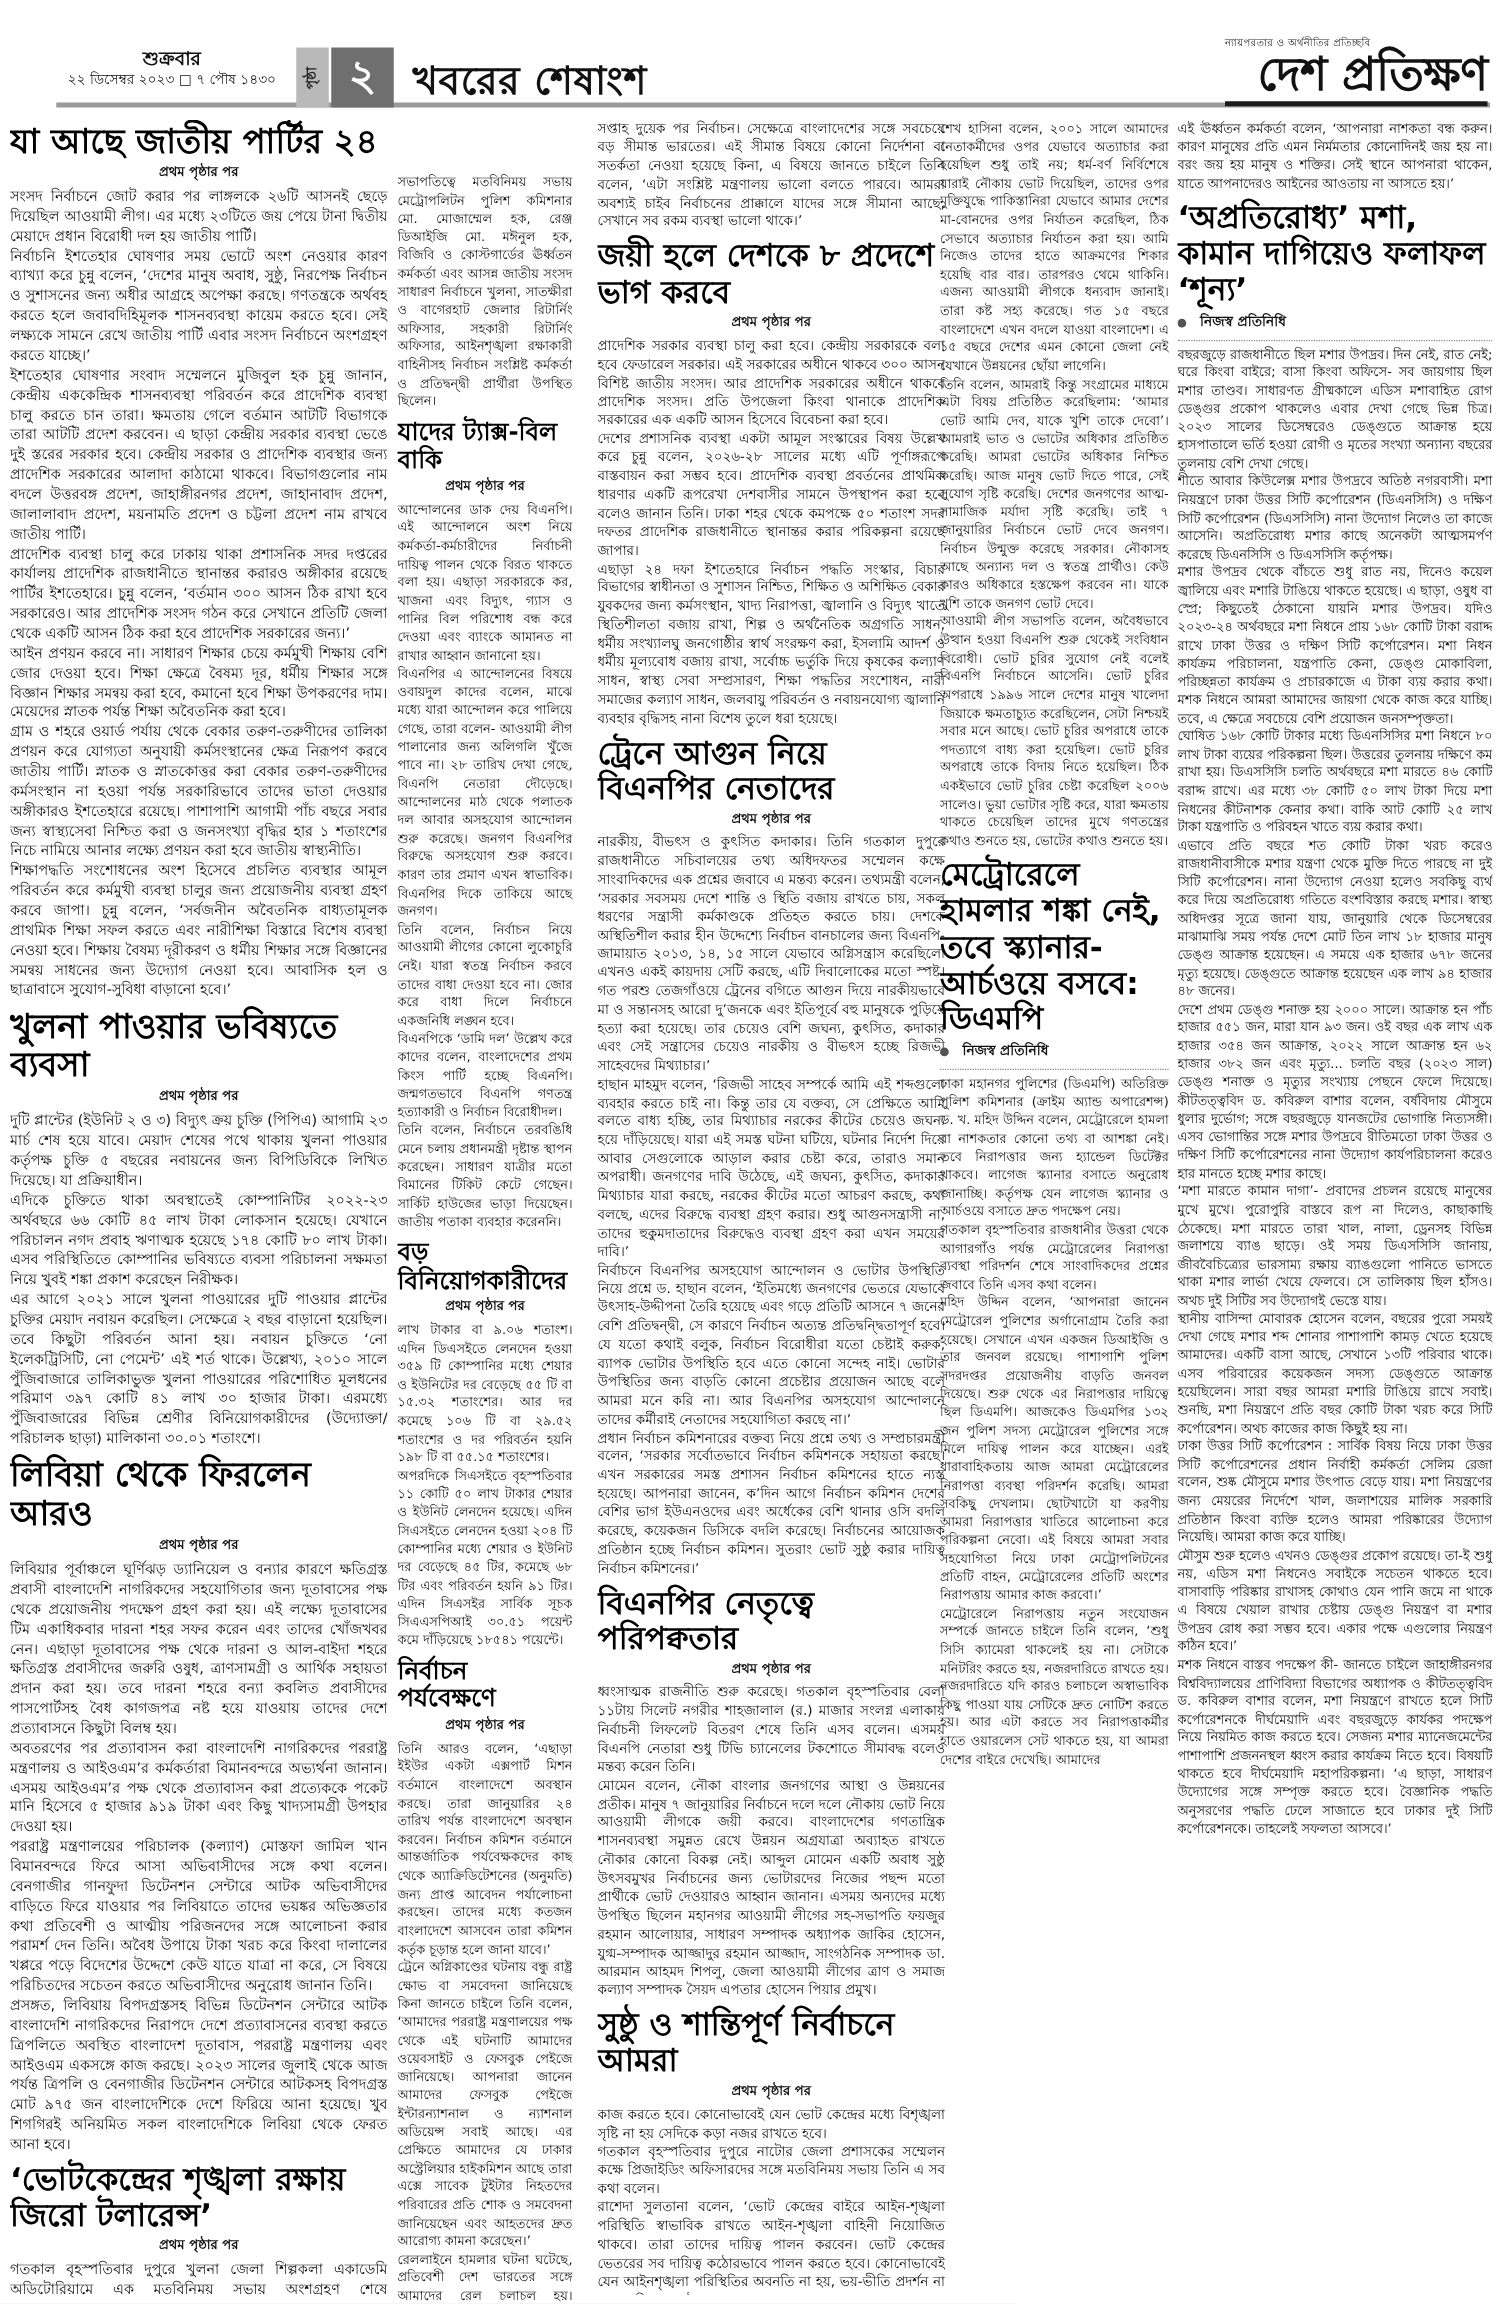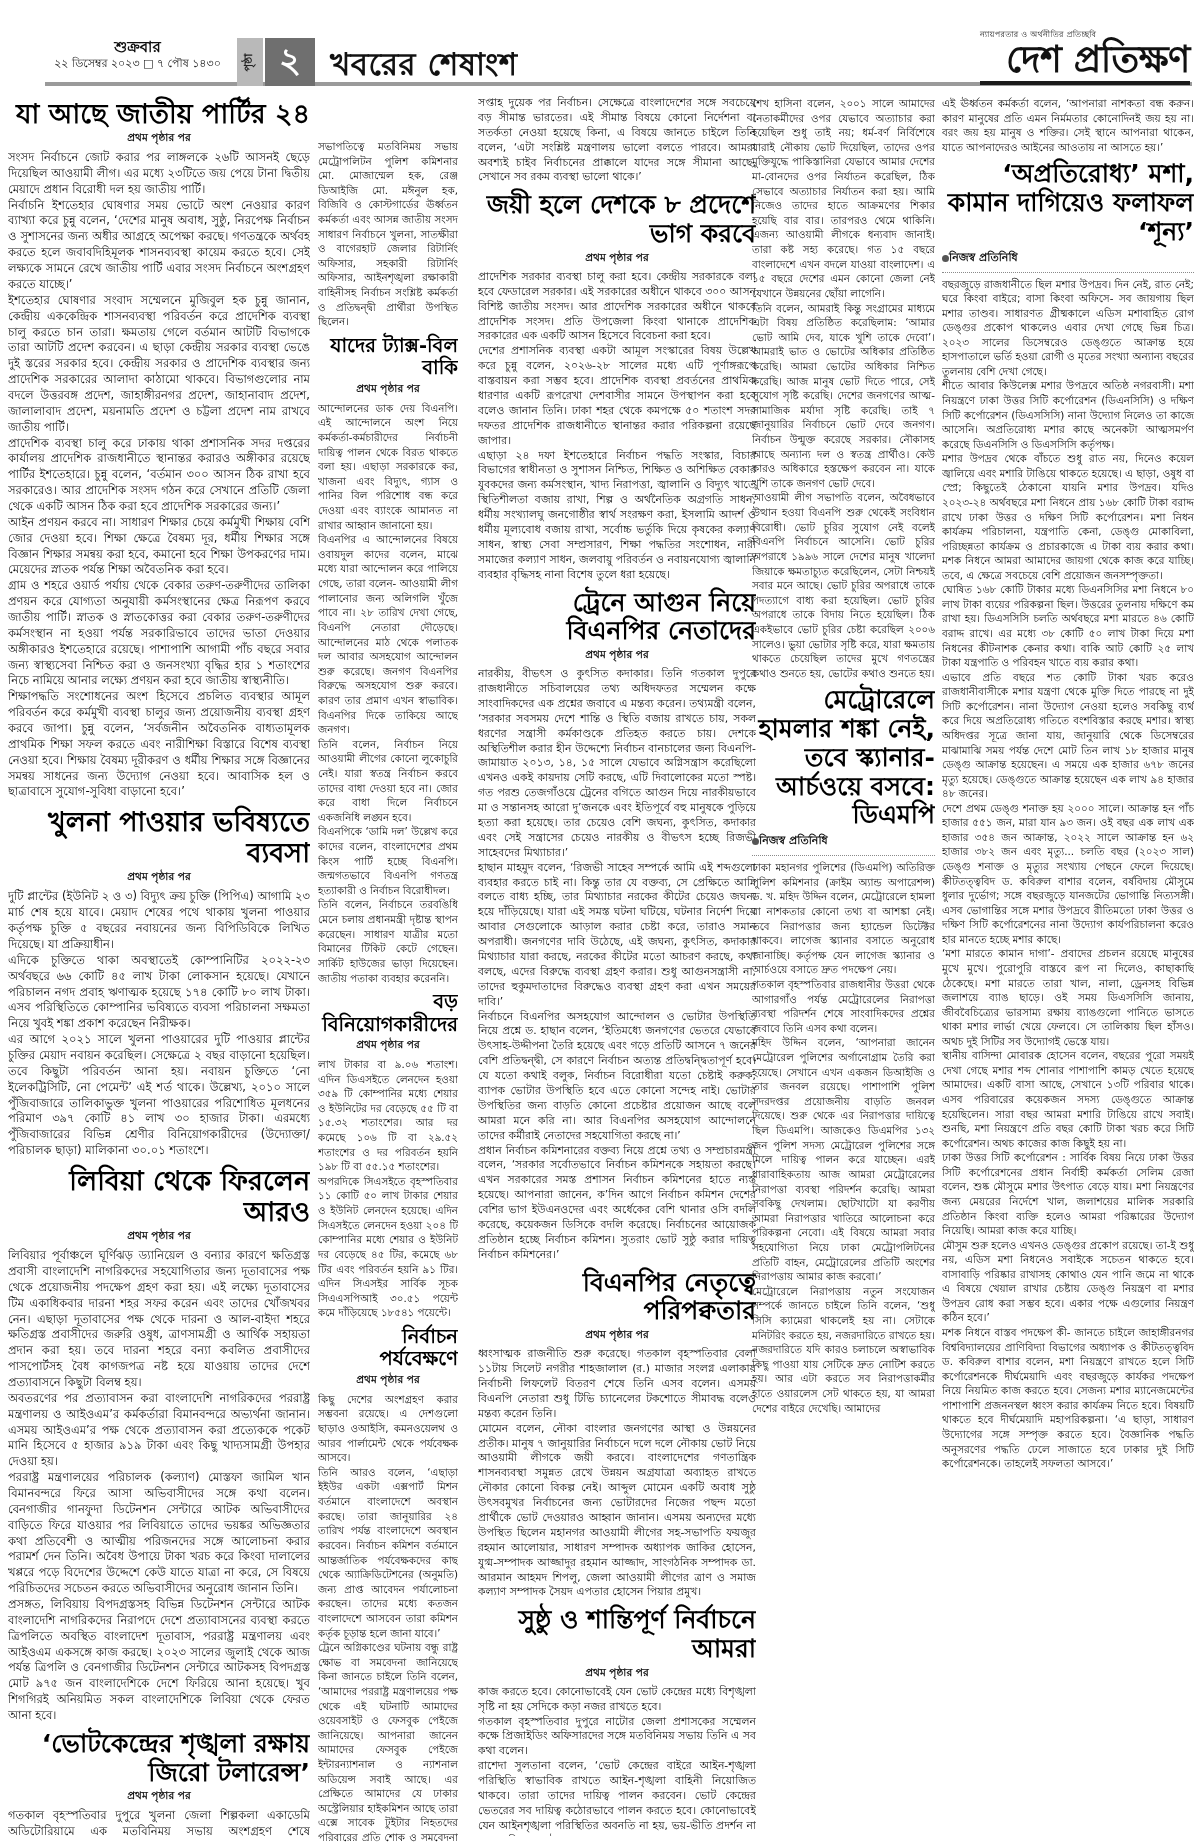--- a/index.html
+++ b/index.html
@@ -21,33 +21,33 @@
   .logo-title{font-size:37px;font-weight:bold;line-height:1.0;letter-spacing:-.5px;text-align:right;}
   .logo-rule{height:4px;background:#1a1a1a;margin-top:3px;}
   
   .col{position:absolute;top:96px;height:1740px;overflow:hidden;}
   .colA{left:8px;width:302px;}
   .colB{left:318px;width:140px;margin-top:43px;}
   .colC{left:478px;width:278px;}
   .colD{left:752px;width:183px;}
   .colE{left:942px;width:252px;}
   .story{margin:0 0 6px 0;}
-  .hl{font-weight:bold;text-align:right;color:#000;margin:2px 0 0 0;line-height:1.15;}
+  .hl{font-weight:bold;text-align:left;color:#000;margin:2px 0 0 0;line-height:1.15;}
   .hl-big{font-size:27px;}
   .hl-mid{font-size:25px;}
   .hl-small{font-size:19.5px;}
   .cont{font-size:10.5px;font-weight:bold;text-align:center;margin:1px 0 3px 0;}
   .cont:empty,.hl:empty{display:none;}
   .body p{margin:0;text-align:justify;}
   .colA .body p{font-size:11.5px;line-height:1.38;}
   .colB .body p{font-size:10.3px;line-height:1.42;}
   .colC .body p{font-size:10.8px;line-height:1.38;}
   .colD .body p{font-size:10.3px;line-height:1.42;}
   .colE .body p{font-size:10.4px;line-height:1.40;}
-  .byline-row{display:flex;align-items:center;gap:0;border-bottom:1px dotted #8a8a8a;
+  .byline-row{display:flex;align-items:center;gap:11px;border-bottom:1px dotted #8a8a8a;
         padding:2px 0 4px 0;margin-bottom:4px;}
   .byline-bullet{width:7px;height:7px;background:#555;border-radius:50%;flex:0 0 auto;}
   .byline-text{font-size:11px;font-weight:bold;}
 </style>
 </head>
 <body>
 
 <div class="page">
 
   <div class="hdr-rule"></div>
@@ -136,21 +136,20 @@
       <div class="cont">প্রথম পৃষ্ঠার পর</div>
       <div class="body">
           <p>লাখ টাকার বা ৯.০৬ শতাংশ। এদিন ডিএসইতে লেনদেন হওয়া ৩৫৯ টি কোম্পানির মধ্যে শেয়ার ও ইউনিটের দর বেড়েছে ৫৫ টি বা ১৫.৩২ শতাংশের। আর দর কমেছে ১০৬ টি বা ২৯.৫২ শতাংশের ও দর পরিবর্তন হয়নি ১৯৮ টি বা ৫৫.১৫ শতাংশের।</p>
           <p>অপরদিকে সিএসইতে বৃহস্পতিবার ১১ কোটি ৫০ লাখ টাকার শেয়ার ও ইউনিট লেনদেন হয়েছে। এদিন সিএসইতে লেনদেন হওয়া ২০৪ টি কোম্পানির মধ্যে শেয়ার ও ইউনিট দর বেড়েছে ৪৫ টির, কমেছে ৬৮ টির এবং পরিবর্তন হয়নি ৯১ টির। এদিন সিএসইর সার্বিক সূচক সিএএসপিআই ৩০.৫১ পয়েন্ট কমে দাঁড়িয়েছে ১৮৫৪১ পয়েন্টে।</p>
         </div>
     </article>
     <article class="story">
       <h2 class="hl hl-small">নির্বাচন পর্যবেক্ষণে</h2>
       <div class="cont">প্রথম পৃষ্ঠার পর</div>
       <div class="body">
-          <p>কিছু দেশের অংশগ্রহণ করার সম্ভবনা রয়েছে। এ দেশগুলো ছাড়াও ওআইসি, কমনওয়েলথ ও আরব পার্লামেন্ট থেকে পর্যবেক্ষক আসবে।</p>
           <p>তিনি আরও বলেন, ‘এছাড়া ইইউর একটা এক্সপার্ট মিশন বর্তমানে বাংলাদেশে অবস্থান করছে। তারা জানুয়ারির ২৪ তারিখ পর্যন্ত বাংলাদেশে অবস্থান করবেন। নির্বাচন কমিশন বর্তমানে আন্তর্জাতিক পর্যবেক্ষকদের কাছ থেকে অ্যাক্রিডিটেশনের (অনুমতি) জন্য প্রাপ্ত আবেদন পর্যালোচনা করছেন। তাদের মধ্যে কতজন বাংলাদেশে আসবেন তারা কমিশন কর্তৃক চূড়ান্ত হলে জানা যাবে।’</p>
           <p>ট্রেনে অগ্নিকাণ্ডের ঘটনায় বন্ধু রাষ্ট্র ক্ষোভ বা সমবেদনা জানিয়েছে কিনা জানতে চাইলে তিনি বলেন, ‘আমাদের পররাষ্ট্র মন্ত্রণালয়ের পক্ষ থেকে এই ঘটনাটি আমাদের ওয়েবসাইট ও ফেসবুক পেইজে জানিয়েছে। আপনারা জানেন আমাদের ফেসবুক পেইজে ইন্টারন্যাশনাল ও ন্যাশনাল অডিয়েন্স সবাই আছে। এর প্রেক্ষিতে আমাদের যে ঢাকার অস্ট্রেলিয়ার হাইকমিশন আছে তারা এক্সে সাবেক টুইটার নিহতদের পরিবারের প্রতি শোক ও সমবেদনা জানিয়েছেন এবং আহতদের দ্রুত আরোগ্য কামনা করেছেন।’</p>
           <p>রেললাইনে হামলার ঘটনা ঘটেছে, প্রতিবেশী দেশ ভারতের সঙ্গে আমাদের রেল চলাচল হয়। সেক্ষেত্রে ভারতের তরফ থেকে কোনো উদ্বেগের কথা জানানো হয়েছে কিনা এমন প্রশ্নের জবাবে তিনি বলেন, ‘ভারতের পক্ষ থেকে এখন পর্যন্ত কোনো প্রতিক্রিয়া পাইনি।’</p>
         </div>
     </article>
   </div>
 
   <div class="col colC">
     <article class="story">
       <div class="body">

